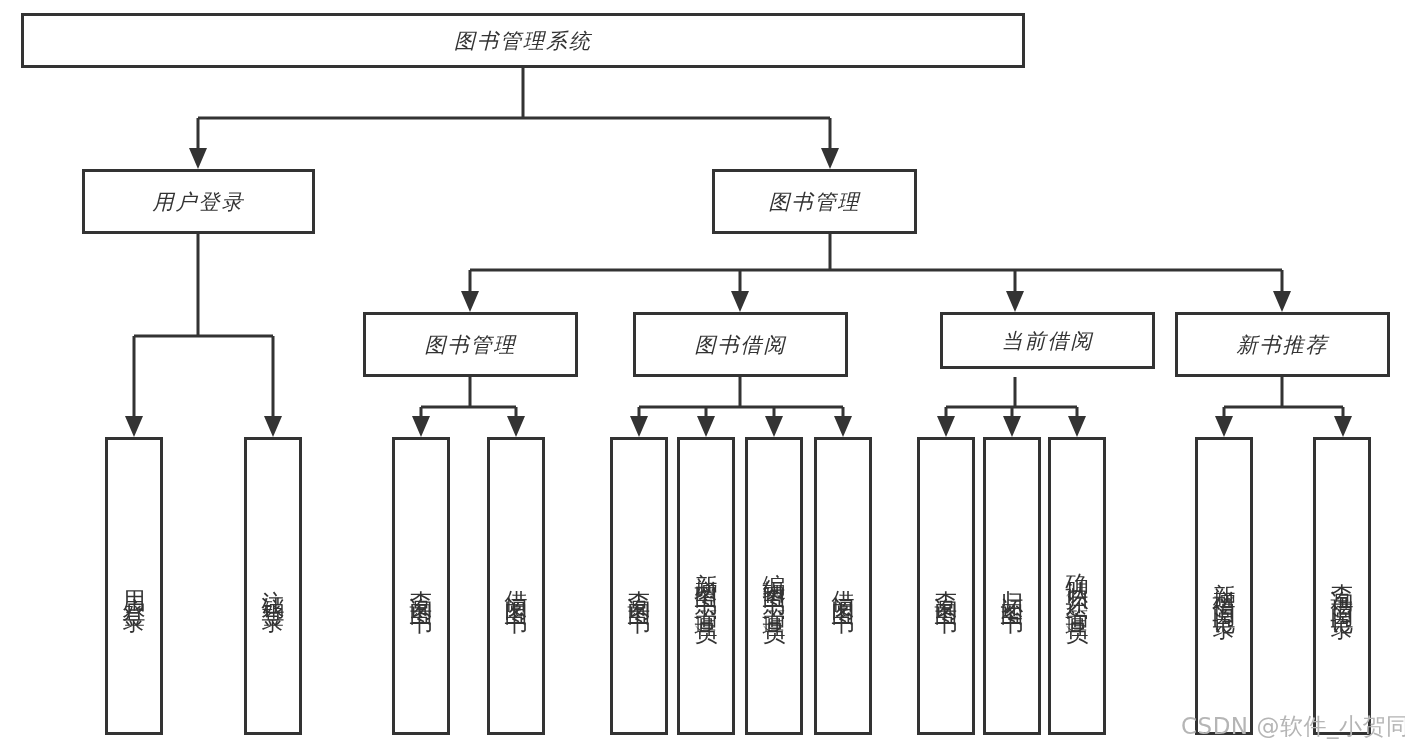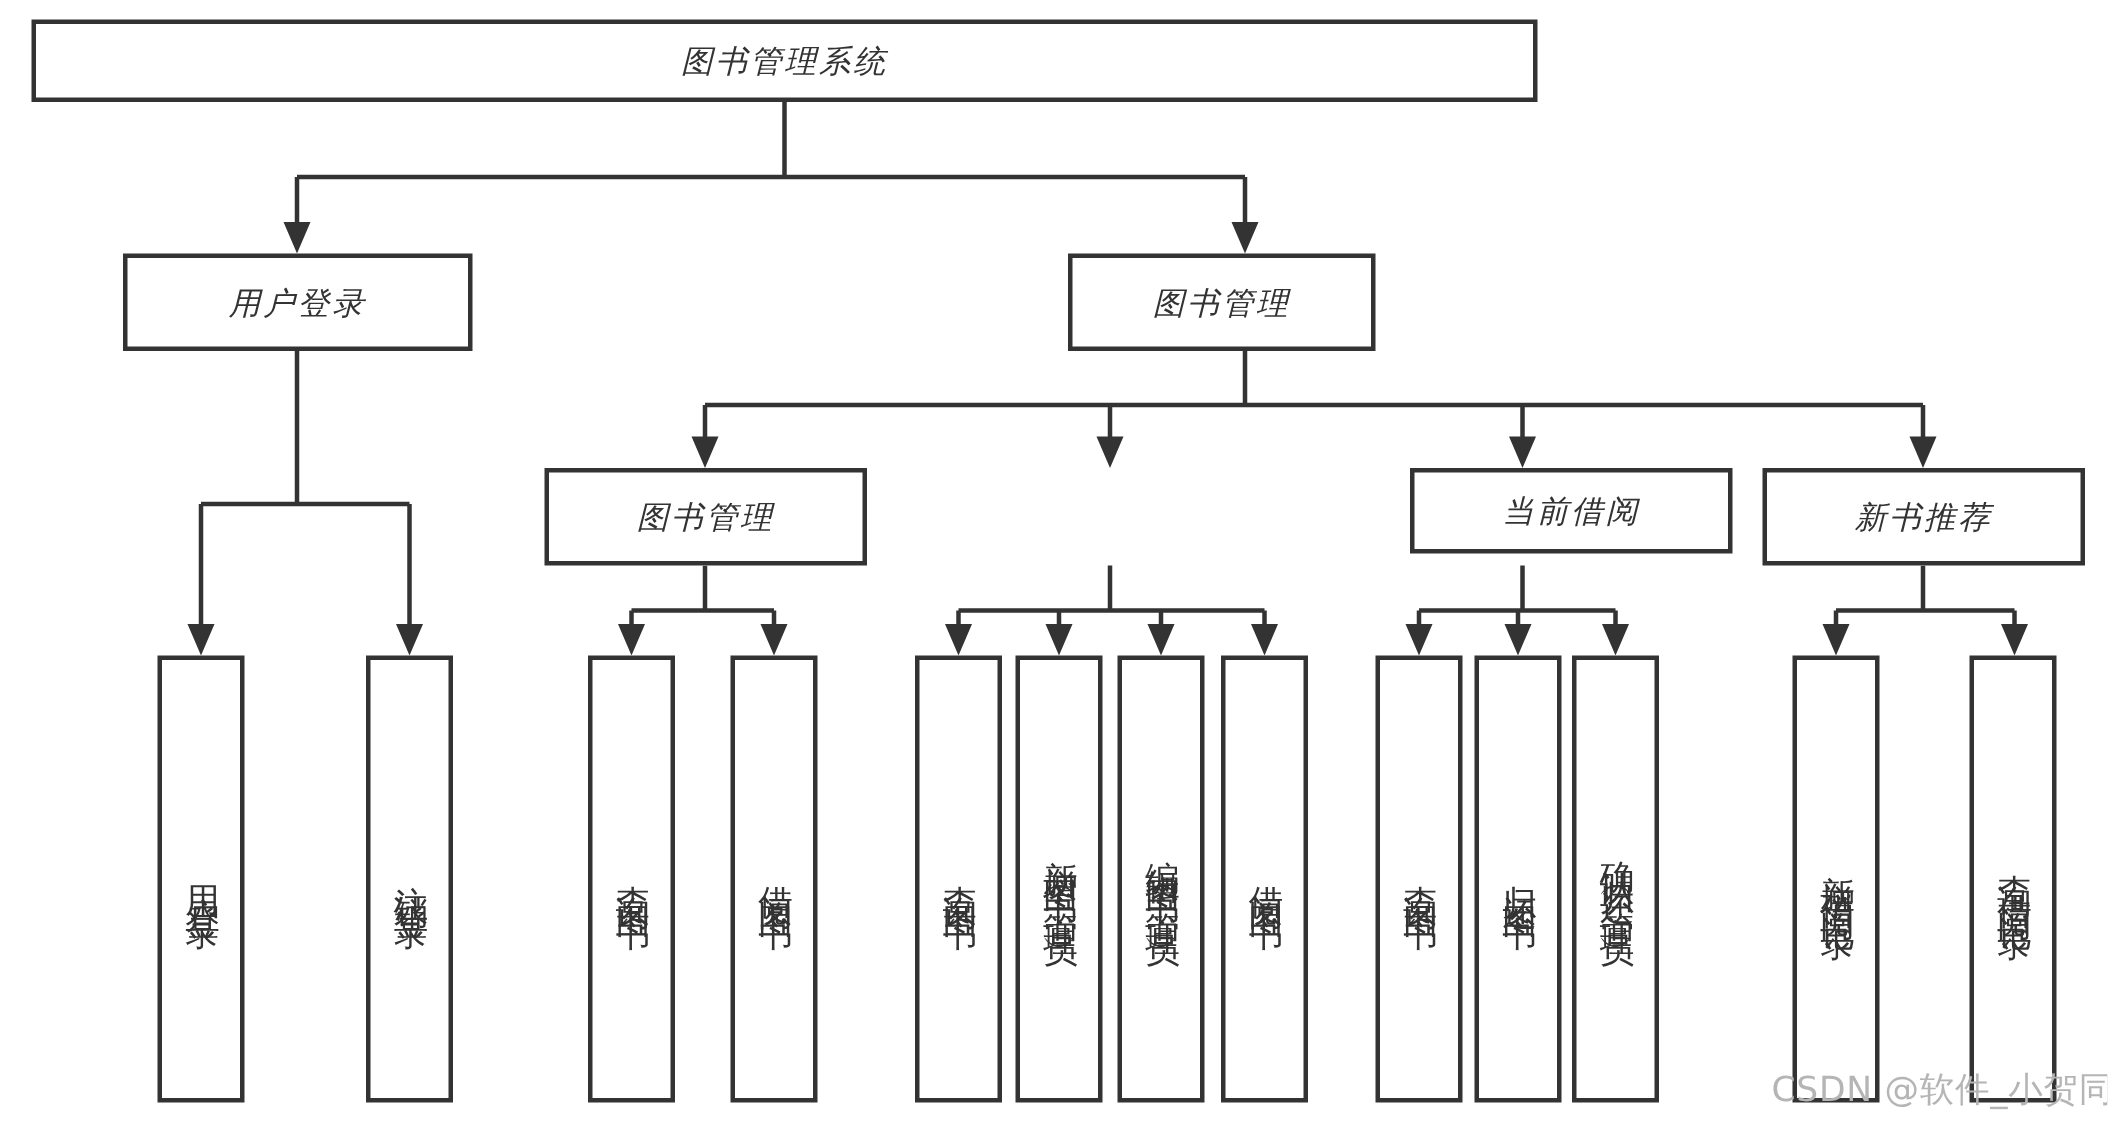--- a/index.html
+++ b/index.html
@@ -98,20 +98,23 @@
   <div class="node h" style="left:82px; top:169px; width:233px; height:65px">
     <span>用户登录</span>
   </div>
   <div class="node h" style="left:712px; top:169px; width:205px; height:65px">
     <span>图书管理</span>
   </div>
 
   <div class="node h" style="left:363px; top:312px; width:215px; height:65px">
     <span>图书管理</span>
   </div>
+  <div class="node h" style="left:633px; top:312px; width:215px; height:65px">
+    <span>图书借阅</span>
+  </div>
   <div class="node h" style="left:940px; top:312px; width:215px; height:57px">
     <span>当前借阅</span>
   </div>
   <div class="node h" style="left:1175px; top:312px; width:215px; height:65px">
     <span>新书推荐</span>
   </div>
 
   <div class="node v" style="left:105px; top:437px; width:58px; height:298px">
     <span>用户登录</span>
   </div>

